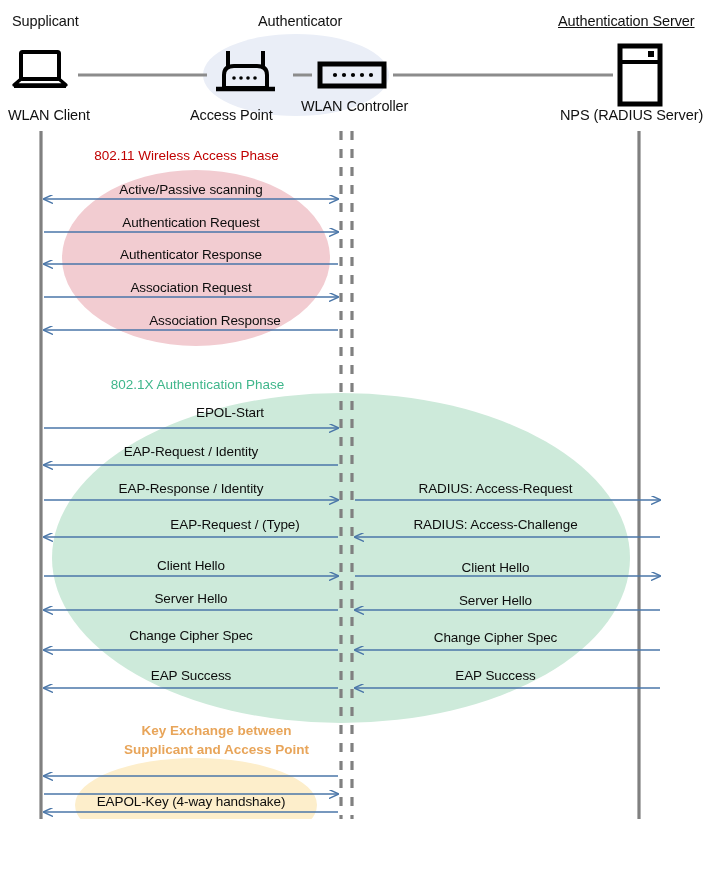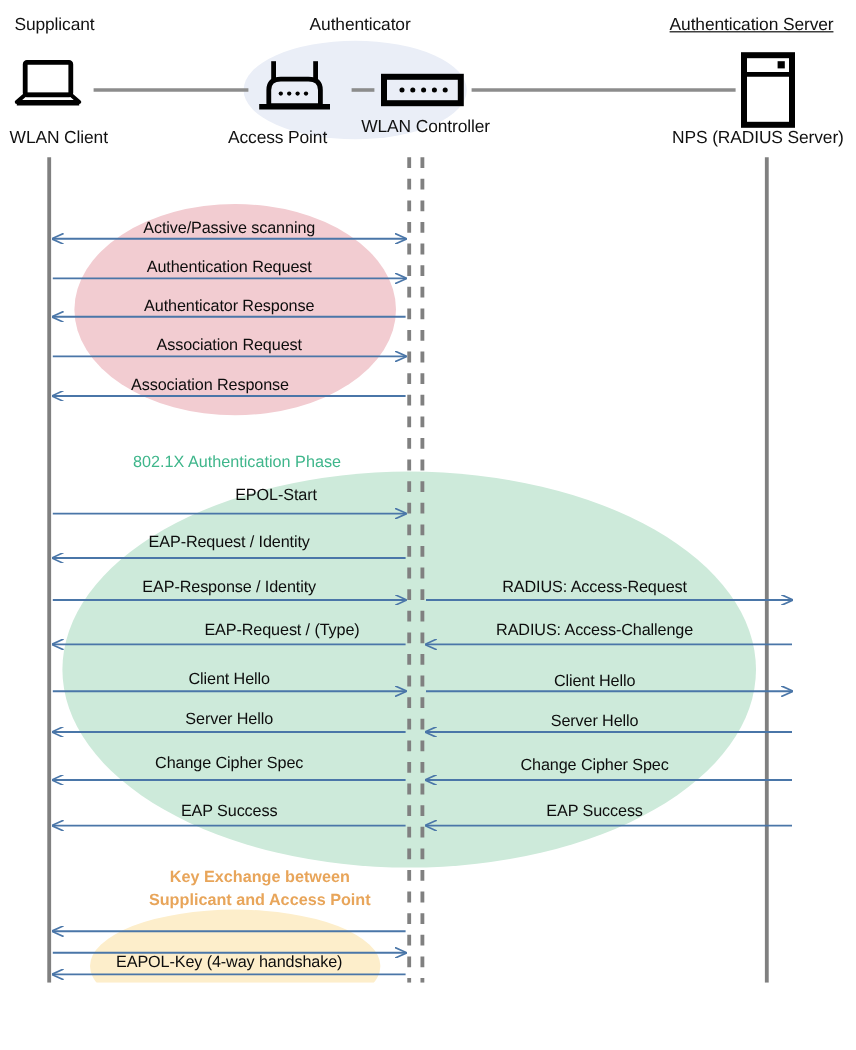--- a/index.html
+++ b/index.html
@@ -150,31 +150,32 @@
 
   <div class="role-label" style="left:12px; top:13px;">Supplicant</div>
   <div class="role-label" style="left:258px; top:13px;">Authenticator</div>
   <div class="role-label" style="left:558px; top:13px;text-decoration:underline;">Authentication Server</div>
 
   <div class="node-label" style="left:8px; top:107px;">WLAN Client</div>
   <div class="node-label" style="left:190px; top:107px;">Access Point</div>
   <div class="node-label" style="left:301px; top:98px;">WLAN Controller</div>
   <div class="node-label" style="left:560px; top:107px;">NPS (RADIUS Server)</div>
 
+  <div class="phase-title" style="left:0px; top:146px; width:373px; color:#c00000;">802.11 Wireless Access Phase</div>
   <div class="phase-title" style="left:0px; top:375px; width:395px; color:#3fb68b;">802.1X Authentication Phase</div>
   <div class="phase-title" style="left:0px; top:721px; width:373px; color:#e8a55a; font-weight:600;padding-left:30px;">
     <div>Key Exchange between</div>
     <div>Supplicant and Access Point</div>
   </div>
 
   <div class="msg-label" style="left:41px; top:182px; width:300px;">Active/Passive scanning</div>
   <div class="msg-label" style="left:41px; top:215px; width:300px;">Authentication  Request</div>
   <div class="msg-label" style="left:41px; top:247px; width:300px;">Authenticator  Response</div>
   <div class="msg-label" style="left:41px; top:280px; width:300px;">Association Request</div>
-  <div class="msg-label" style="left:25px; top:313px; width:300px;">Association Response</div>
+  <div class="msg-label" style="left:41px; top:313px; width:300px;padding-left:24px;">Association Response</div>
 
   <div class="msg-label" style="left:41px; top:405px; width:300px;margin-left:39px;">EPOL-Start</div>
   <div class="msg-label" style="left:41px; top:444px; width:300px;">EAP-Request / Identity</div>
   <div class="msg-label" style="left:41px; top:481px; width:300px;">EAP-Response / Identity</div>
   <div class="msg-label" style="left:352px; top:481px; width:287px;">RADIUS: Access-Request</div>
   <div class="msg-label" style="left:41px; top:517px; width:300px;padding-left:44px;">EAP-Request / (Type)</div>
   <div class="msg-label" style="left:352px; top:517px; width:287px;">RADIUS: Access-Challenge</div>
   <div class="msg-label" style="left:41px; top:558px; width:300px;">Client Hello</div>
   <div class="msg-label" style="left:352px; top:560px; width:287px;">Client Hello</div>
   <div class="msg-label" style="left:41px; top:591px; width:300px;">Server Hello</div>

